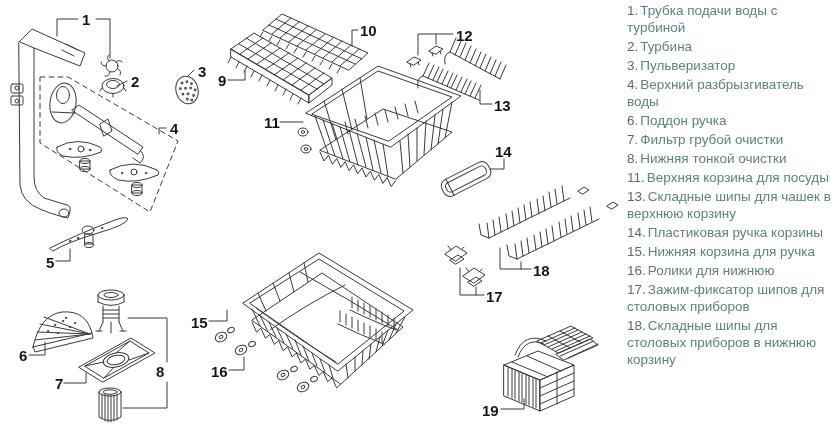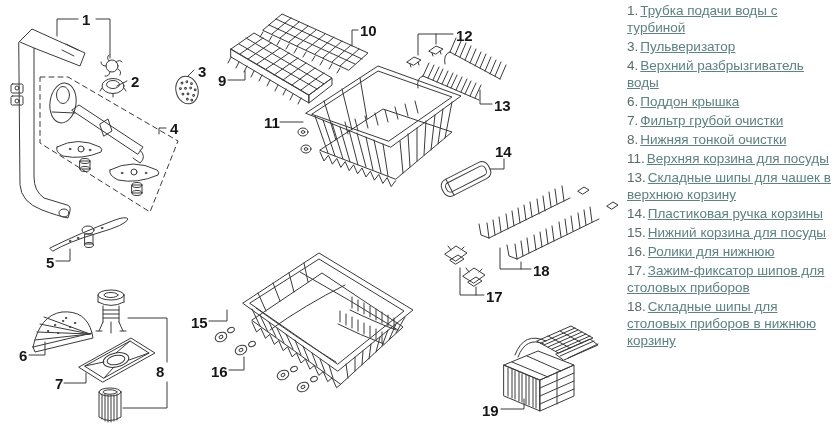--- a/index.html
+++ b/index.html
@@ -19,21 +19,21 @@
   svg .med{stroke-width:1.8}
   svg .dash{stroke-dasharray:5 4;stroke:#555}
   svg .dot{fill:#555;stroke:none}
   svg .lead{stroke:#474747;stroke-width:1;fill:none}
   svg text.callout{font-family:"Liberation Sans",sans-serif;font-weight:bold;font-size:15px;fill:#161616;stroke:none}
   
   .legend{position:absolute;left:627px;top:2px;width:206px}
   .legend ol{list-style:none;margin:0;padding:0}
   .legend li{font-size:13.5px;line-height:17px;margin:0 0 2px 0}
   .legend .num{color:#5b6b6b;margin-right:2px}
-  .legend a{color:#5e8181;text-decoration:underline;cursor:pointer}
+  .legend a{color:#5e8181;cursor:pointer}
 </style>
 </head>
 <body>
 
 <div class="diagram">
 <svg width="620" height="428" viewBox="0 0 620 428">
   <g class="s">
 
     <g>
       <path class="f" d="M19,42 L32,29 L85,53 L80,66 L34,48 L34,177 Q34,191 44,198 L67,205 Q71,206 70,211 L68,218 Q58,216 42,210 Q21,202 20,185 Z"></path>
@@ -318,27 +318,28 @@
       <text class="callout" x="533" y="276">18</text>
       <text class="callout" x="482" y="416">19</text>
     </g>
   </g>
 </svg>
 </div>
 
 <div class="legend">
   <ol>
     <li><span class="num">1.</span><a>Трубка подачи воды с турбиной</a></li>
+    <li><span class="num">2.</span><a>Турбина</a></li>
     <li><span class="num">3.</span><a>Пульверизатор</a></li>
     <li><span class="num">4.</span><a>Верхний разбрызгиватель воды</a></li>
-    <li><span class="num">6.</span><a>Поддон крышка</a></li>
+    <li><span class="num">6.</span><a>Поддон ручка</a></li>
     <li><span class="num">7.</span><a>Фильтр грубой очистки</a></li>
     <li><span class="num">8.</span><a>Нижняя тонкой очистки</a></li>
     <li><span class="num">11.</span><a>Верхняя корзина для посуды</a></li>
     <li><span class="num">13.</span><a>Складные шипы для чашек в верхнюю корзину</a></li>
     <li><span class="num">14.</span><a>Пластиковая ручка корзины</a></li>
-    <li><span class="num">15.</span><a>Нижний корзина для посуды</a></li>
+    <li><span class="num">15.</span><a>Нижняя корзина для ручка</a></li>
     <li><span class="num">16.</span><a>Ролики для нижнюю</a></li>
     <li><span class="num">17.</span><a>Зажим-фиксатор шипов для столовых приборов</a></li>
     <li><span class="num">18.</span><a>Складные шипы для столовых приборов в нижнюю корзину</a></li>
 
   </ol>
 </div>
 
 </body></html>

